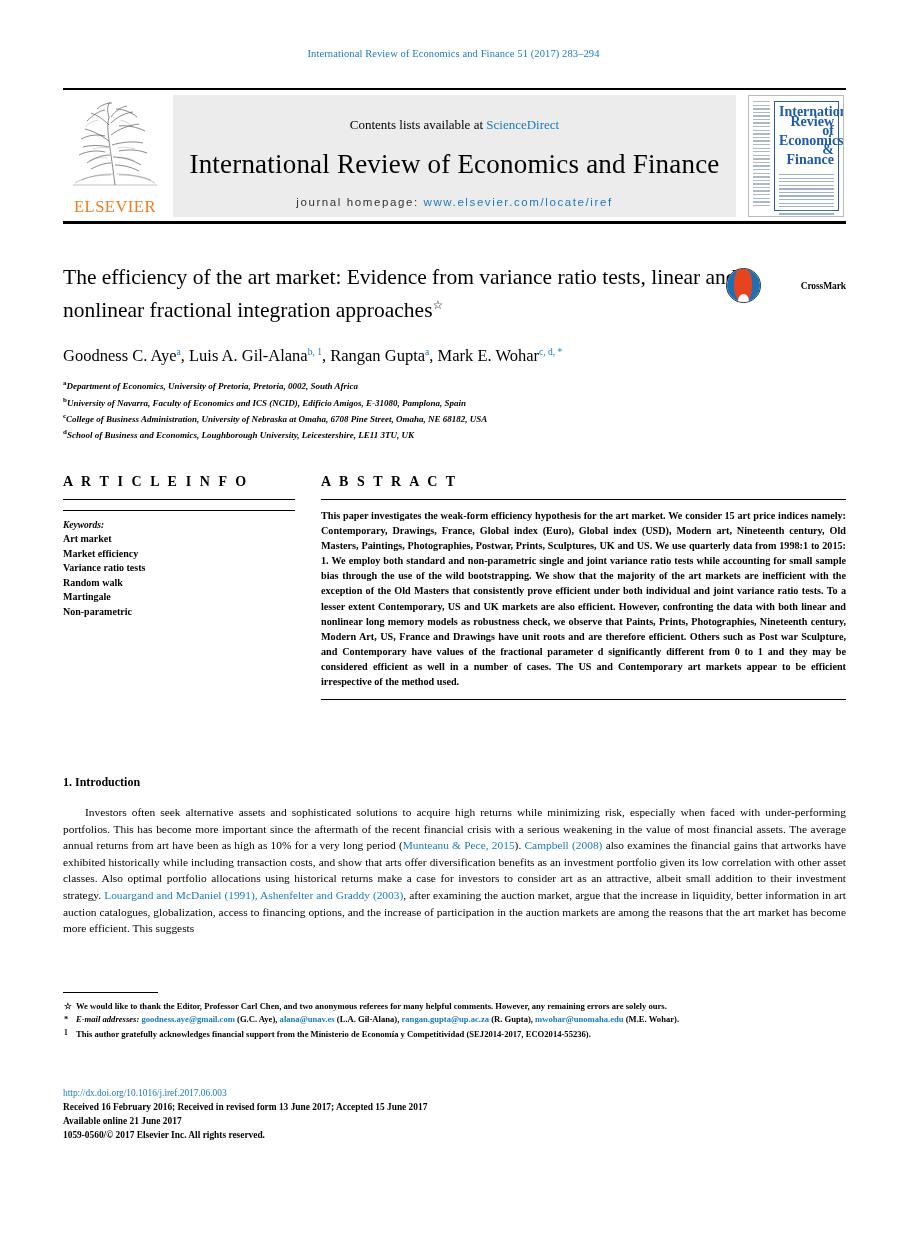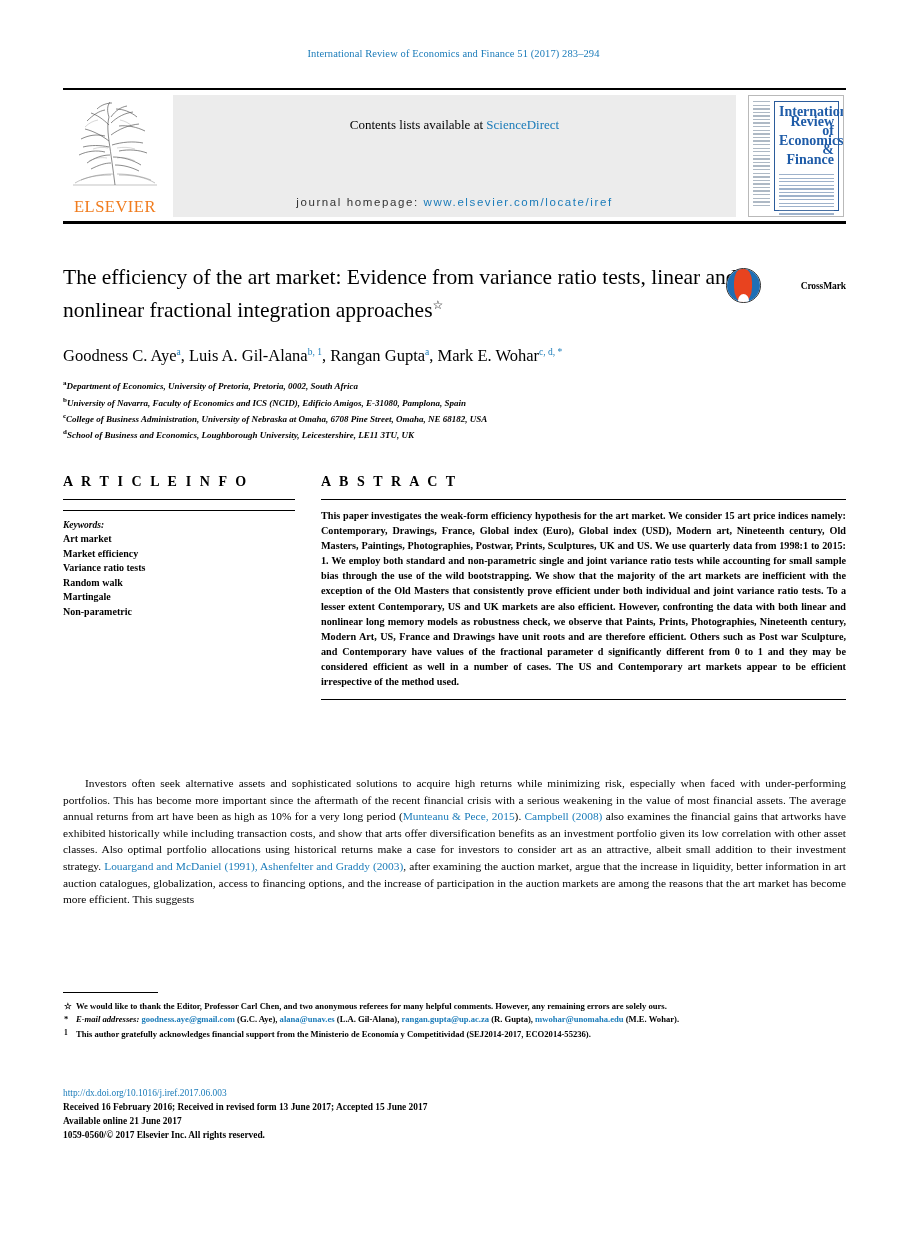--- a/index.html
+++ b/index.html
@@ -448,20 +448,21 @@
             </g>
           </svg>
         </div>
         <div class="elsevier-word">ELSEVIER</div>
       </div>
 
       <div class="mast-center">
         <div class="contents-line">
           <span>Contents lists available at </span><span class="sd">ScienceDirect</span>
         </div>
+        <div class="journal-name">International Review of Economics and Finance</div>
         <div class="homepage-line">
           <span>journal homepage: </span><span class="url">www.elsevier.com/locate/iref</span>
         </div>
       </div>
 
       <div class="mast-cover">
         <div class="cover-thumb">
           <div class="cover-left-strip">
             <i></i>
               <i></i>
@@ -569,20 +570,21 @@
     <div class="col-abs">
       <div class="sec-head">A B S T R A C T</div>
       <div class="hr-thin"></div>
       <div class="abstract-text">This paper investigates the weak-form efficiency hypothesis for the art market. We consider 15 art price indices namely: Contemporary, Drawings, France, Global index (Euro), Global index (USD), Modern art, Nineteenth century, Old Masters, Paintings, Photographies, Postwar, Prints, Sculptures, UK and US. We use quarterly data from 1998:1 to 2015: 1. We employ both standard and non-parametric single and joint variance ratio tests while accounting for small sample bias through the use of the wild bootstrapping. We show that the majority of the art markets are inefficient with the exception of the Old Masters that consistently prove efficient under both individual and joint variance ratio tests. To a lesser extent Contemporary, US and UK markets are also efficient. However, confronting the data with both linear and nonlinear long memory models as robustness check, we observe that Paints, Prints, Photographies, Nineteenth century, Modern Art, US, France and Drawings have unit roots and are therefore efficient. Others such as Post war Sculpture, and Contemporary have values of the fractional parameter d significantly different from 0 to 1 and they may be considered efficient as well in a number of cases. The US and Contemporary art markets appear to be efficient irrespective of the method used.</div>
       <div class="hr-abs-bottom"></div>
     </div>
 
   </div>
 
   <div class="body-wrap">
+    <div class="sec-title">1. Introduction</div>
     <div class="para"><span>Investors often seek alternative assets and sophisticated solutions to acquire high returns while minimizing risk, especially when faced with under-performing portfolios. This has become more important since the aftermath of the recent financial crisis with a serious weakening in the value of most financial assets. The average annual returns from art have been as high as 10% for a very long period (</span><span class="lnk">Munteanu &amp; Pece, 2015</span><span>). </span><span class="lnk">Campbell (2008)</span><span> also examines the financial gains that artworks have exhibited historically while including transaction costs, and show that arts offer diversification benefits as an investment portfolio given its low correlation with other asset classes. Also optimal portfolio allocations using historical returns make a case for investors to consider art as an attractive, albeit small addition to their investment strategy. </span><span class="lnk">Louargand and McDaniel (1991), Ashenfelter and Graddy (2003)</span><span>, after examining the auction market, argue that the increase in liquidity, better information in art auction catalogues, globalization, access to financing options, and the increase of participation in the auction markets are among the reasons that the art market has become more efficient. This suggests</span></div>
   </div>
 
   <div class="footnotes">
     <div class="fn-rule"></div>
 
     <div class="fn">
       <span class="mark">☆</span><span>We would like to thank the Editor, Professor Carl Chen, and two anonymous referees for many helpful comments. However, any remaining errors are solely ours.</span>
     </div>
 

